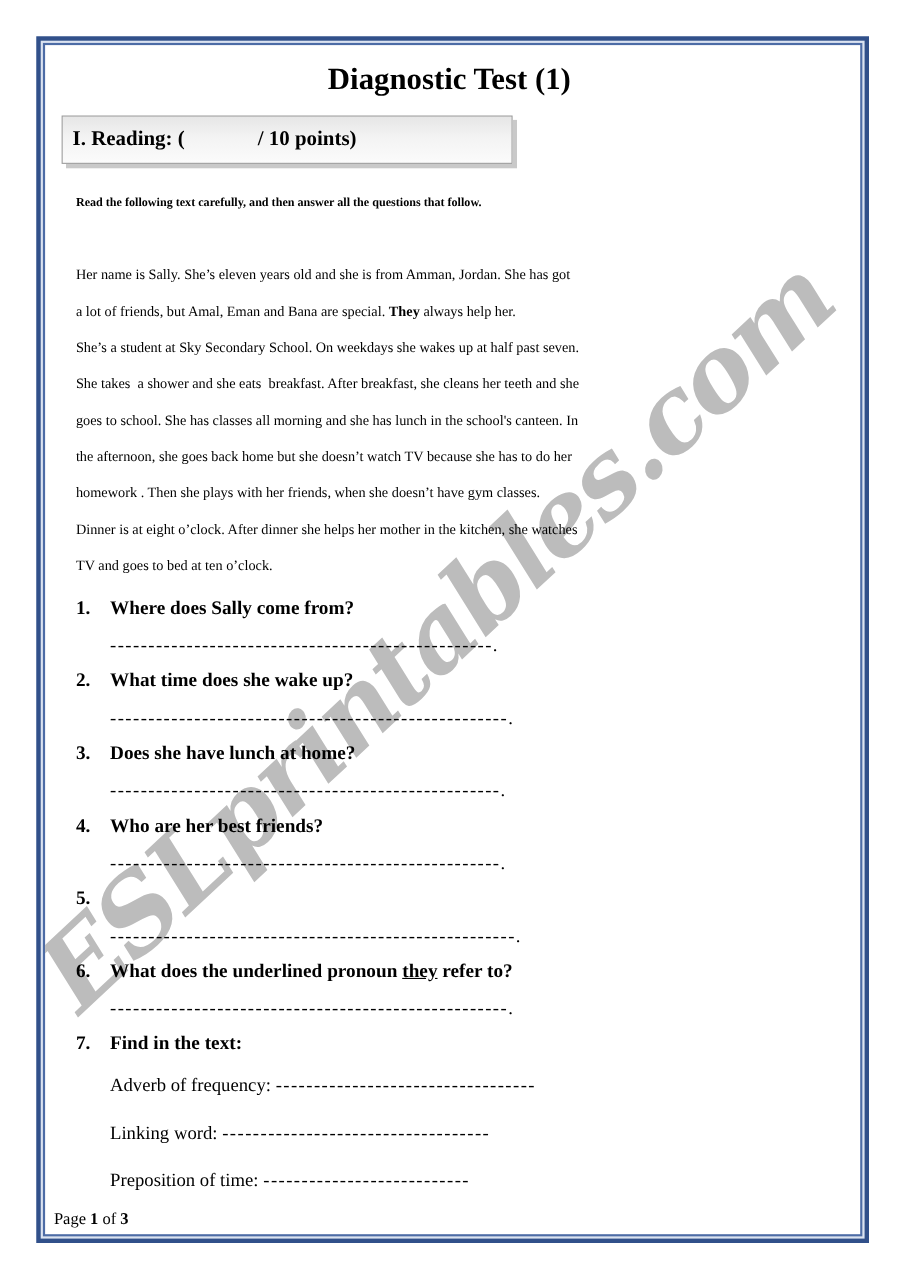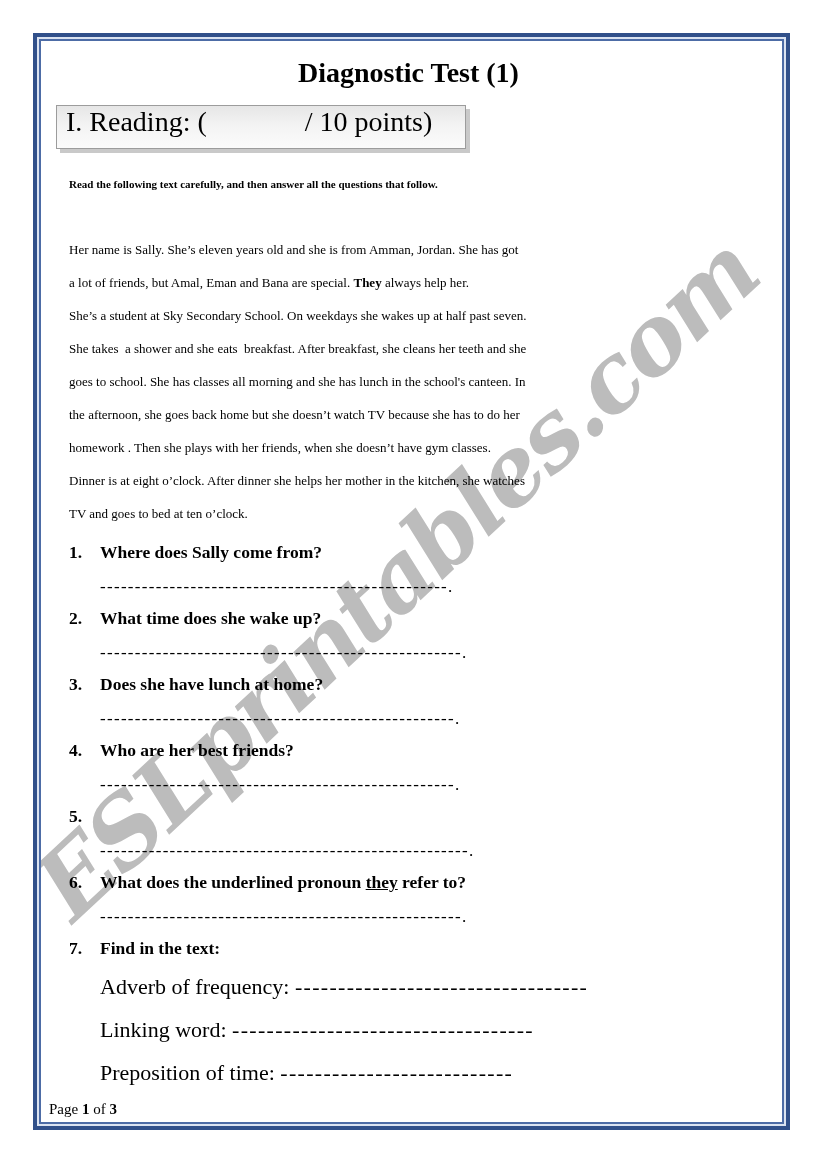--- a/index.html
+++ b/index.html
@@ -29,38 +29,38 @@
 
   .content{position:relative;z-index:1;height:100%;box-sizing:border-box;padding:14px 34px 15px 28px;}
 
   .doc-title{text-align:center;font-weight:bold;font-size:28px;line-height:36px;}
 
   .section-box{
     margin:14px 0 0 -13px;width:410px;height:44px;box-sizing:border-box;
     border:1px solid #9c9c9c;
     background:linear-gradient(180deg,#e6e6e6 0%,#f3f3f3 45%,#fbfbfb 100%);
     box-shadow:4px 4px 0 #c9c9c9;
-    display:flex;padding-left:9px;
-    font-weight:normal;font-size:28px;white-space:pre;
+    display:flex;align-items:center;padding-left:9px;
+    font-weight:bold;font-size:19px;white-space:pre;
   }
 
   .instruction{margin-top:24px;font-weight:bold;font-size:11px;line-height:22px;}
 
   .passage{margin-top:38px;font-size:13px;}
   .pline{line-height:33px;white-space:pre;}
 
   .qa{margin-top:12px;font-size:17.5px;}
   .q-row{display:flex;line-height:21px;margin-bottom:17px;font-weight:bold;}
   .q-num{width:31px;flex:none;}
   .answer-line{margin-left:31px;line-height:14px;margin-bottom:14px;font-size:17px;font-weight:normal;}
   .dashes{letter-spacing:1.3px;}
   .u{text-decoration:underline;}
 
   .find-items{margin-left:31px;}
-  .find-item{line-height:21px;margin-bottom:22px;font-size:22px;}
+  .find-item{line-height:21px;margin-bottom:22px;font-size:17px;}
 
   .footer{position:absolute;left:8px;bottom:4px;font-size:15px;line-height:17px;z-index:2;}
   .footer b{font-weight:bold;}
 </style>
 </head>
 <body>
 
 <div class="page">
   <div class="frame">
     <div class="frame-inner">

